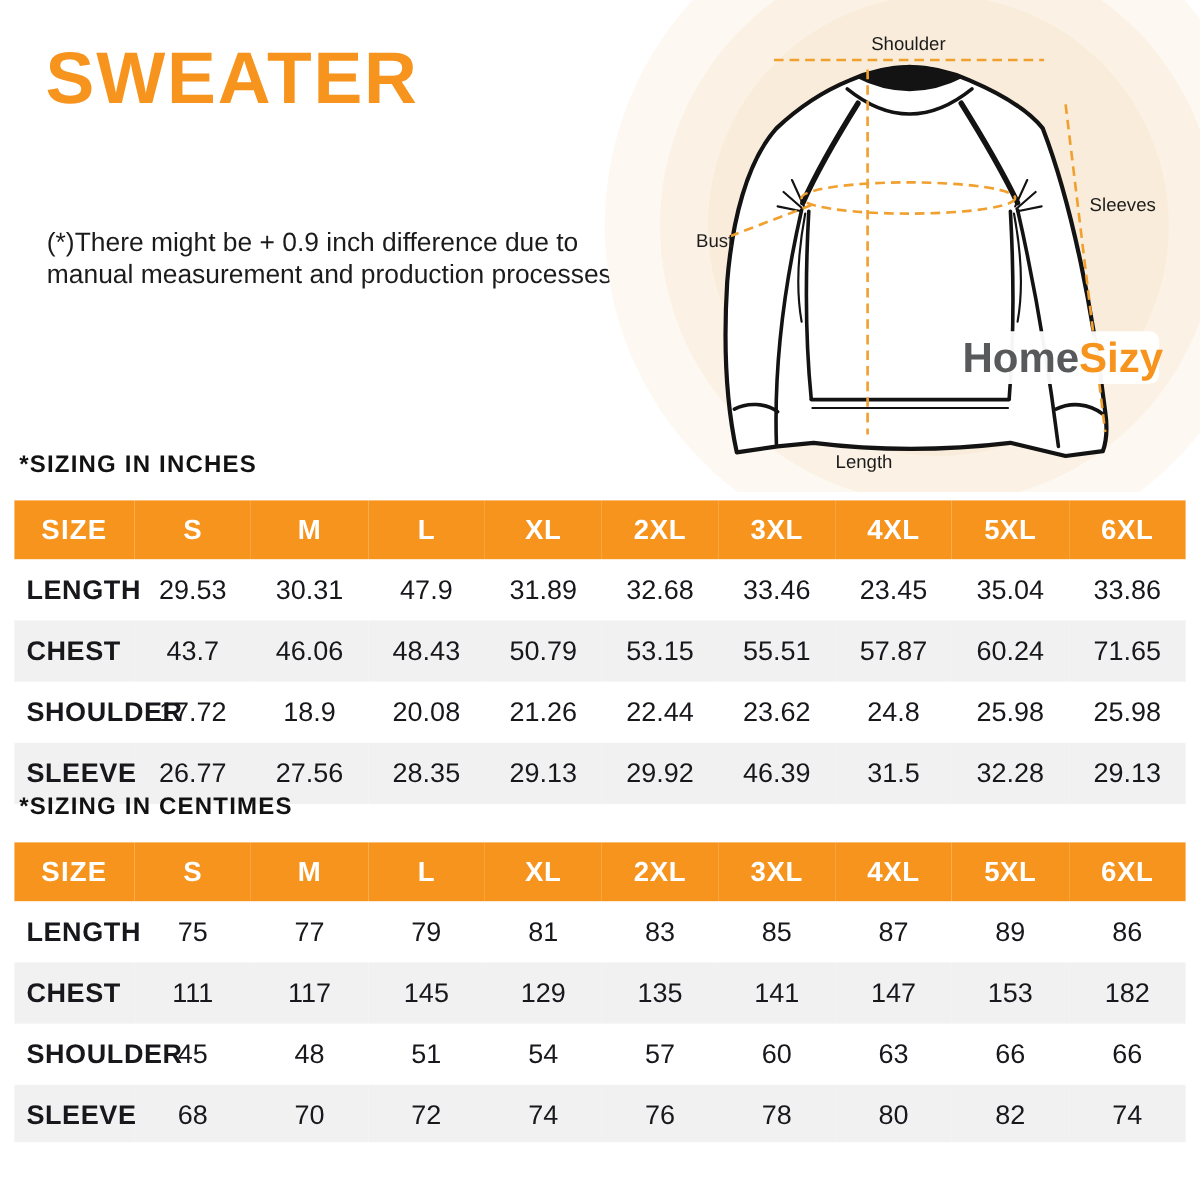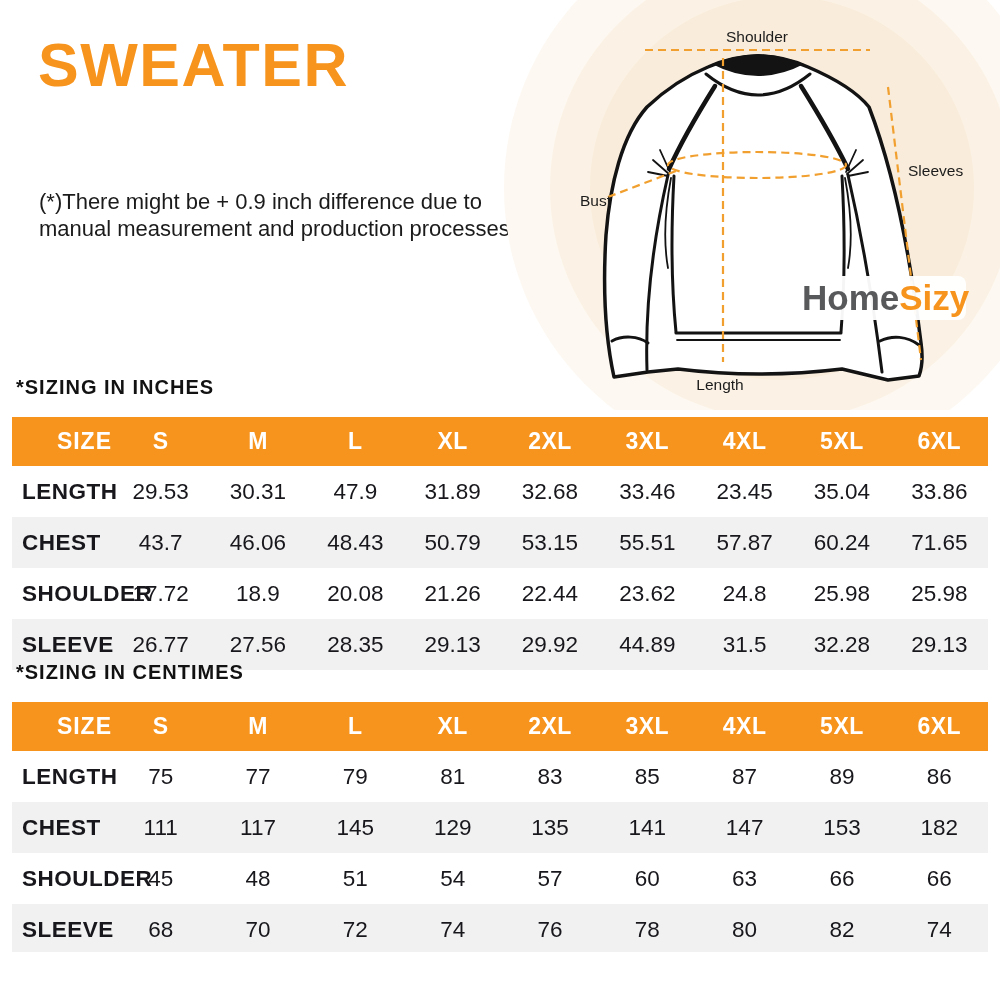--- a/index.html
+++ b/index.html
@@ -39,21 +39,21 @@
   .sec-cm{top:661px;}
   .sec h2{
     margin:0 0 18px 4px;font-size:20px;font-weight:700;letter-spacing:1px;color:#121212;
   }
   table.size-table{width:100%;border-collapse:collapse;table-layout:fixed;}
   table.size-table col.size-col{width:100px;}
   table.size-table thead th{
     background:var(--accent,#F7941D);color:#fff;height:49px;
     font-size:23px;font-weight:700;letter-spacing:0.5px;text-align:center;padding:0;
   }
-  table.size-table thead th.size-head{text-align:right;padding-left:0;letter-spacing:1px;}
+  table.size-table thead th.size-head{text-align:center;padding-left:0;letter-spacing:1px;}
   table.size-table tbody td{
     height:51px;font-size:22.5px;font-weight:500;text-align:center;padding:0;color:#17171c;
   }
   table.size-table tbody td.row-label{
     text-align:left;padding-left:10px;font-weight:600;letter-spacing:0.5px;
   }
   table.size-table tbody tr:nth-child(even){background:var(--row-alt,#F1F1F2);}
 </style>
 </head>
 <body>
@@ -190,21 +190,21 @@
             <td>25.98</td>
             <td>25.98</td>
           </tr>
           <tr>
             <td class="row-label">SLEEVE</td>
             <td>26.77</td>
             <td>27.56</td>
             <td>28.35</td>
             <td>29.13</td>
             <td>29.92</td>
-            <td>44.89</td>
+            <td>46.39</td>
             <td>31.5</td>
             <td>32.28</td>
             <td>29.13</td>
           </tr>
         </tbody>
       </table>
   </section>
 
   <section class="sec sec-cm">
     <h2>*SIZING IN CENTIMES</h2>

